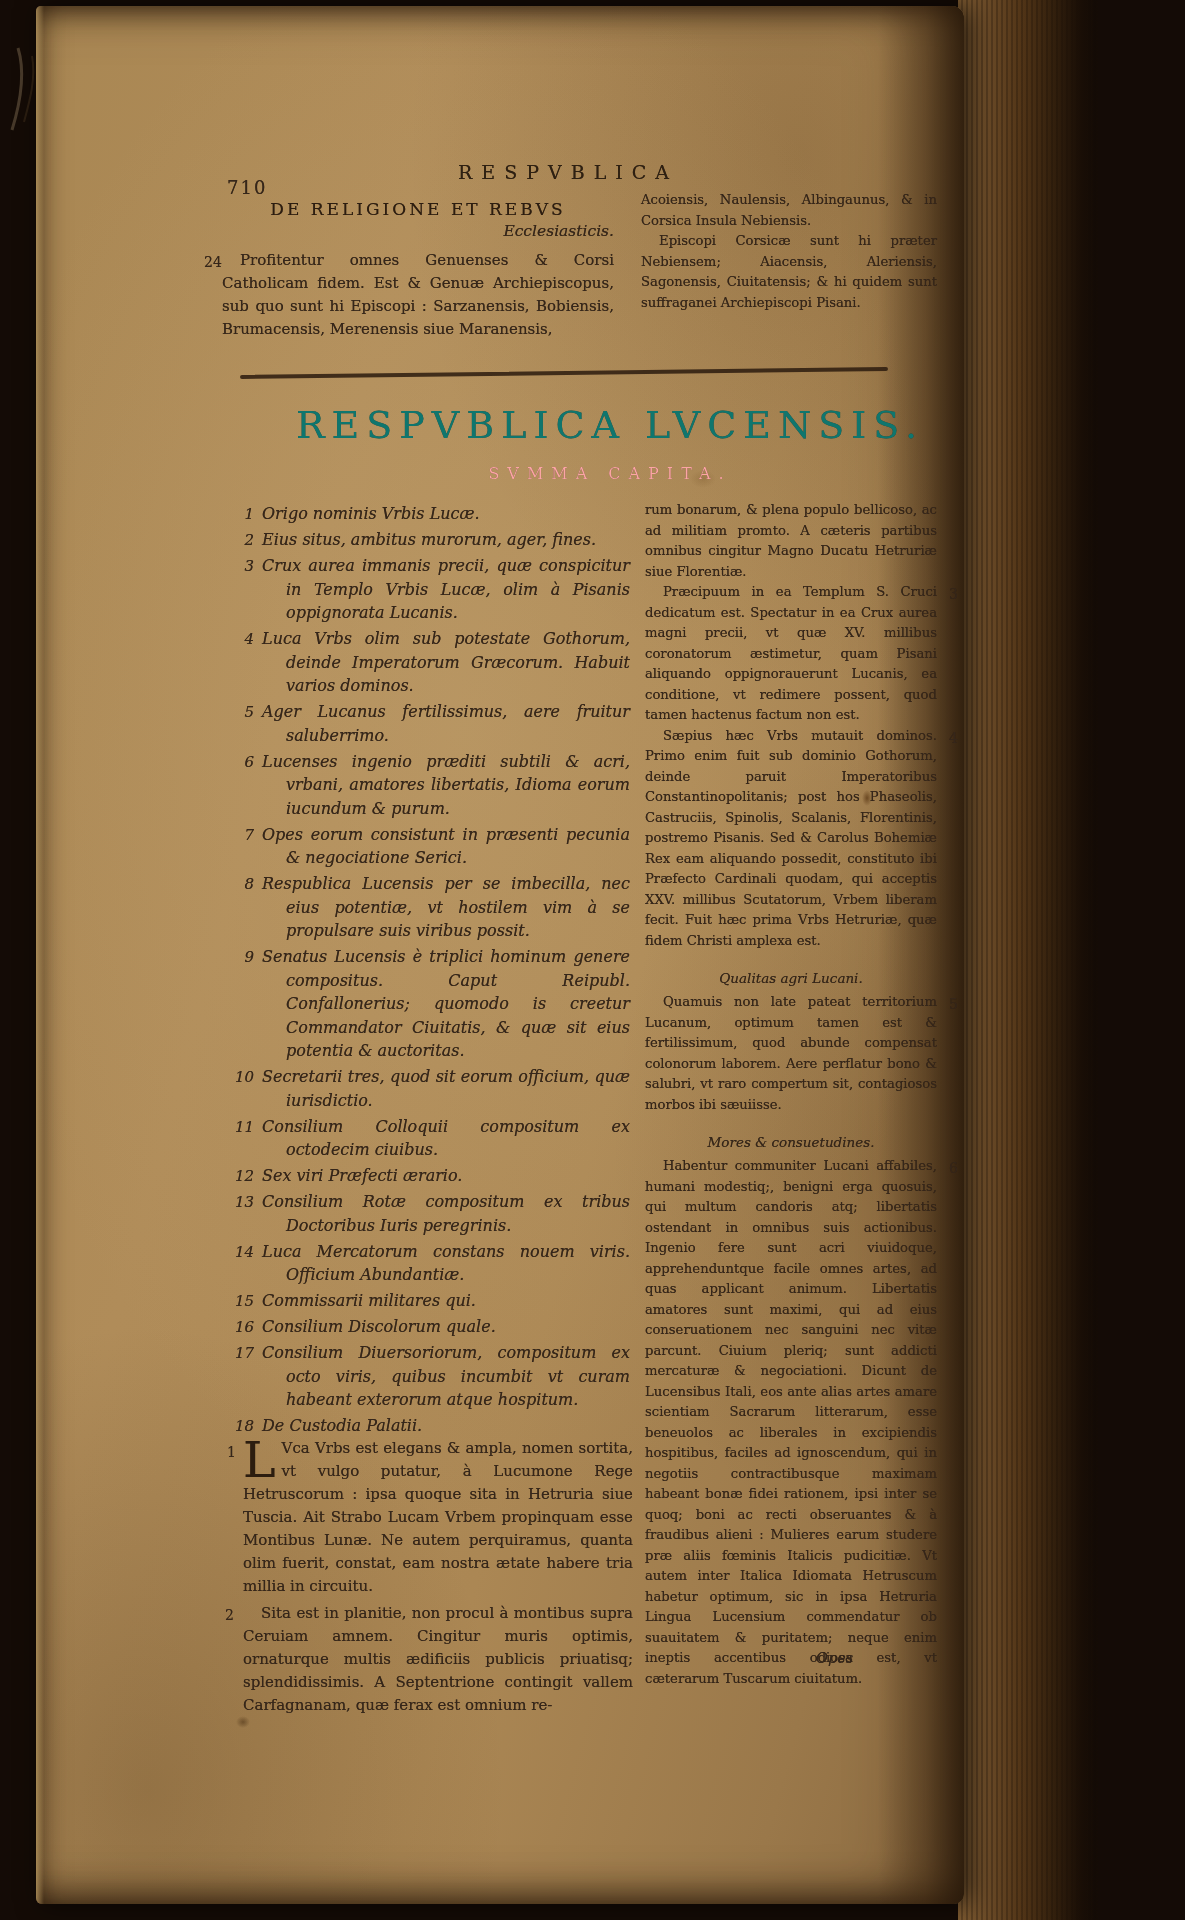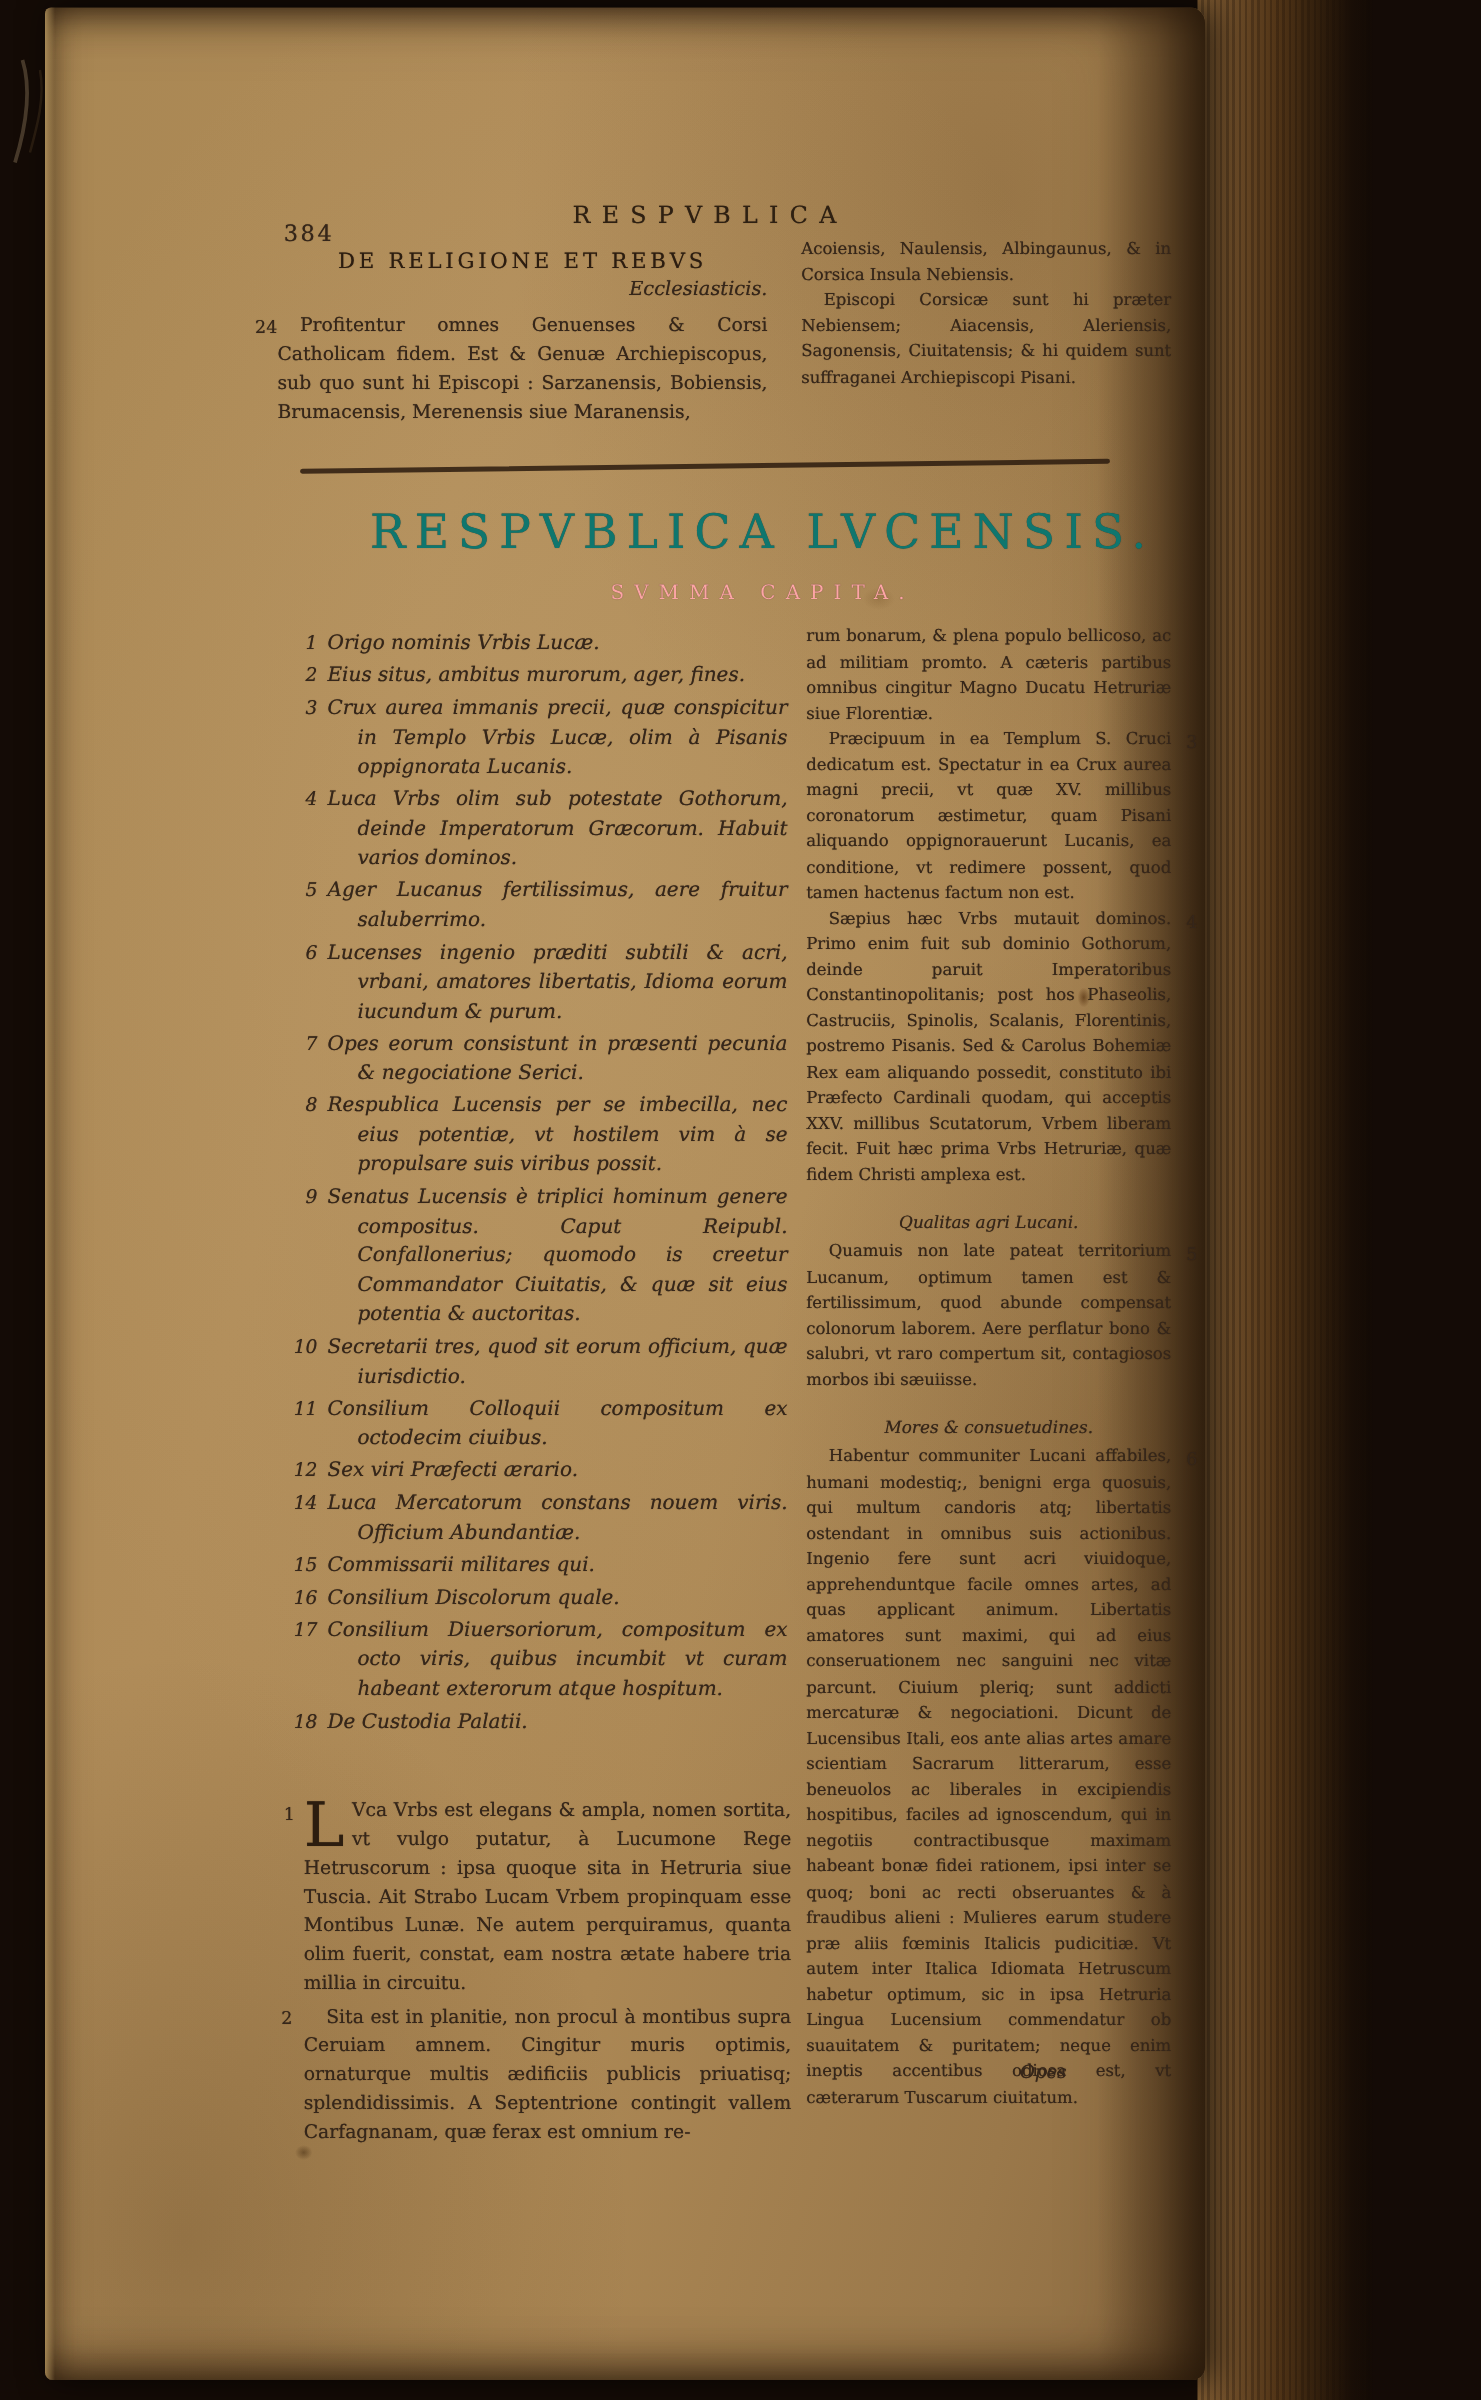--- a/index.html
+++ b/index.html
@@ -114,21 +114,21 @@
   <svg class="pencil" width="90" height="110" viewBox="0 0 90 110">
     <path d="M12 14 C 20 40, 14 70, 6 96" stroke="rgba(190,165,125,0.30)" stroke-width="3" fill="none"></path>
     <path d="M26 22 C 30 44, 24 66, 18 88" stroke="rgba(120,90,55,0.22)" stroke-width="2" fill="none"></path>
   </svg>
   <div class="stain s1"></div>
   <div class="stain s2"></div>
   <div class="stain s3"></div>
 
   <div class="overlay">
 
-    <div class="folio" data-bind="page.folio">384</div>
+    <div class="folio" data-bind="page.folio">710</div>
     <div class="runhead" data-bind="page.running_header">RESPVBLICA</div>
 
     <div class="topleft">
       <div class="sechead" data-bind="prev_section.heading">DE RELIGIONE ET REBVS</div>
       <div class="subhead" data-bind="prev_section.subheading">Ecclesiasticis.</div>
       <p class="body indent rel">
         <span class="mnum mleft" data-bind="prev_section.left_margin_number">24</span>
         <span data-bind="prev_section.left_paragraph">Profitentur omnes Genuenses &amp; Corsi Catholicam fidem. Est &amp; Genuæ Archiepiscopus, sub quo sunt hi Episcopi : Sarzanensis, Bobiensis, Brumacensis, Merenensis siue Maranensis,</span>
       </p>
     </div>
@@ -149,20 +149,21 @@
       <li><span class="num" data-bind="section.capita.2.n">3</span><span data-bind="section.capita.2.text">Crux aurea immanis precii, quæ conspicitur in Templo Vrbis Lucæ, olim à Pisanis oppignorata Lucanis.</span></li>
       <li><span class="num" data-bind="section.capita.3.n">4</span><span data-bind="section.capita.3.text">Luca Vrbs olim sub potestate Gothorum, deinde Imperatorum Græcorum. Habuit varios dominos.</span></li>
       <li><span class="num" data-bind="section.capita.4.n">5</span><span data-bind="section.capita.4.text">Ager Lucanus fertilissimus, aere fruitur saluberrimo.</span></li>
       <li><span class="num" data-bind="section.capita.5.n">6</span><span data-bind="section.capita.5.text">Lucenses ingenio præditi subtili &amp; acri, vrbani, amatores libertatis, Idioma eorum iucundum &amp; purum.</span></li>
       <li><span class="num" data-bind="section.capita.6.n">7</span><span data-bind="section.capita.6.text">Opes eorum consistunt in præsenti pecunia &amp; negociatione Serici.</span></li>
       <li><span class="num" data-bind="section.capita.7.n">8</span><span data-bind="section.capita.7.text">Respublica Lucensis per se imbecilla, nec eius potentiæ, vt hostilem vim à se propulsare suis viribus possit.</span></li>
       <li><span class="num" data-bind="section.capita.8.n">9</span><span data-bind="section.capita.8.text">Senatus Lucensis è triplici hominum genere compositus. Caput Reipubl. Confallonerius; quomodo is creetur Commandator Ciuitatis, &amp; quæ sit eius potentia &amp; auctoritas.</span></li>
       <li><span class="num" data-bind="section.capita.9.n">10</span><span data-bind="section.capita.9.text">Secretarii tres, quod sit eorum officium, quæ iurisdictio.</span></li>
       <li><span class="num" data-bind="section.capita.10.n">11</span><span data-bind="section.capita.10.text">Consilium Colloquii compositum ex octodecim ciuibus.</span></li>
       <li><span class="num" data-bind="section.capita.11.n">12</span><span data-bind="section.capita.11.text">Sex viri Præfecti ærario.</span></li>
+      <li><span class="num" data-bind="section.capita.12.n">13</span><span data-bind="section.capita.12.text">Consilium Rotæ compositum ex tribus Doctoribus Iuris peregrinis.</span></li>
       <li><span class="num" data-bind="section.capita.13.n">14</span><span data-bind="section.capita.13.text">Luca Mercatorum constans nouem viris. Officium Abundantiæ.</span></li>
       <li><span class="num" data-bind="section.capita.14.n">15</span><span data-bind="section.capita.14.text">Commissarii militares qui.</span></li>
       <li><span class="num" data-bind="section.capita.15.n">16</span><span data-bind="section.capita.15.text">Consilium Discolorum quale.</span></li>
       <li><span class="num" data-bind="section.capita.16.n">17</span><span data-bind="section.capita.16.text">Consilium Diuersoriorum, compositum ex octo viris, quibus incumbit vt curam habeant exterorum atque hospitum.</span></li>
       <li><span class="num" data-bind="section.capita.17.n">18</span><span data-bind="section.capita.17.text">De Custodia Palatii.</span></li>
     </ol>
 
     <div class="leftbody">
       <p class="body rel">
         <span class="mnum mcap" data-bind="section.left_column.para1_margin_number">1</span>

